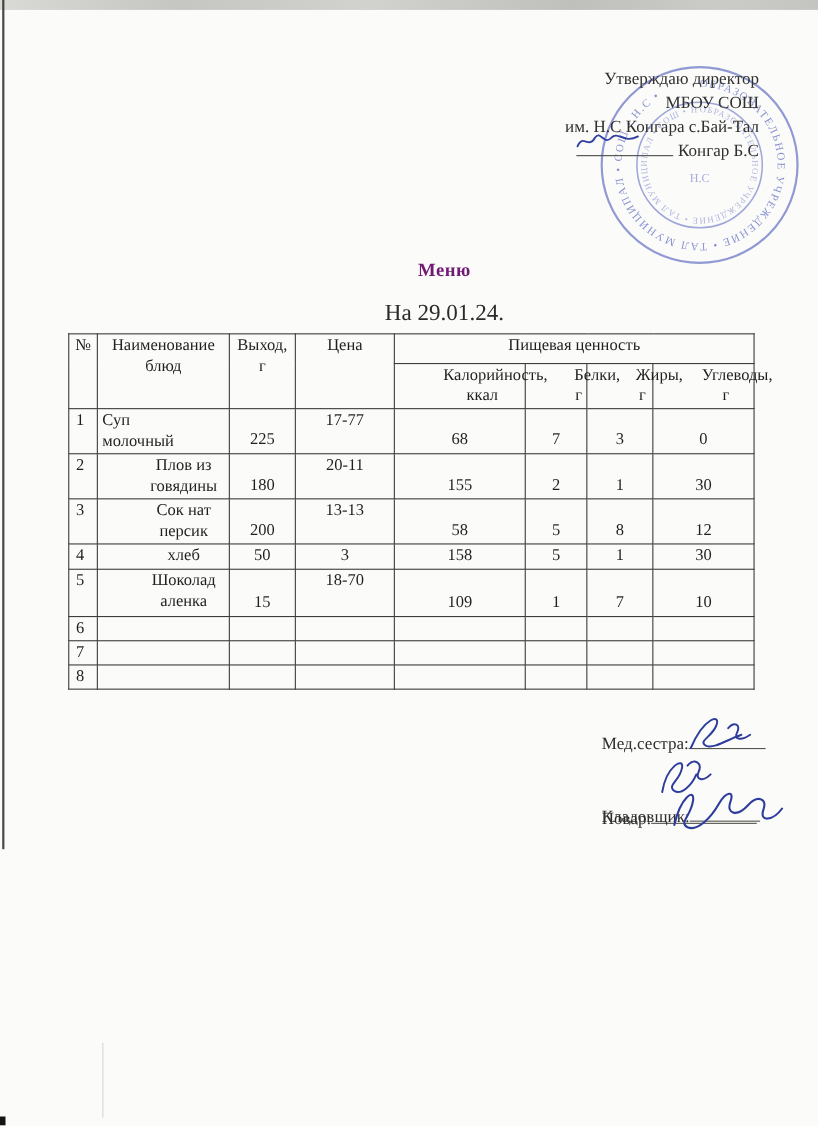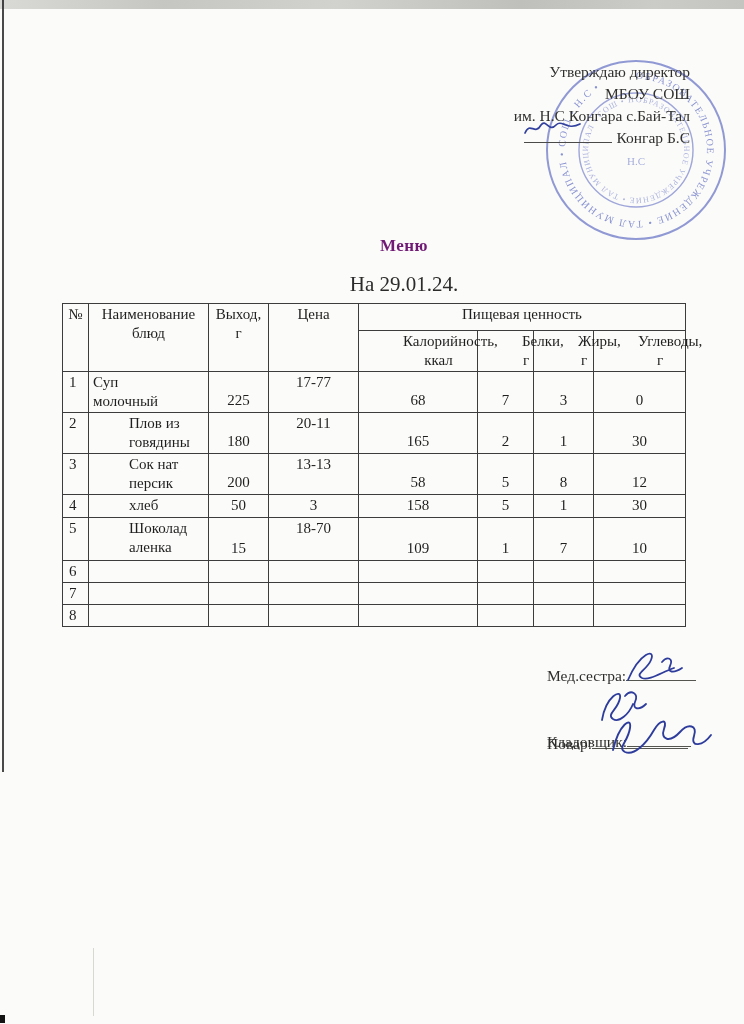--- a/index.html
+++ b/index.html
@@ -34,21 +34,21 @@
   
   table.menu { position:absolute; left:62px; top:303px; width:623px;
     border-collapse:collapse; table-layout:fixed; font-size:15px; color:#1f1f1f; }
   .menu th, .menu td { border:1px solid #3c3c3c; padding:1px 3px;
     font-weight:normal; line-height:19px; vertical-align:top; }
   .menu th { text-align:center; }
   .pre { white-space:pre-line; }
   tr.h1 th { height:24px; }
   tr.h2 th { height:38px;padding-left:44px; }
   td.c-num { text-align:left; padding-left:6px; }
-  td.c-name { white-space:pre-line;padding-left:40px; }
+  td.c-name { text-align:center; white-space:pre-line;padding-left:40px; }
   td.c-name.left { text-align:left; padding-left:4px; }
   td.c-out, td.c-cal, td.c-prot, td.c-fat, td.c-carb { text-align:center; vertical-align:bottom; padding-bottom:2px; }
   td.c-price { text-align:center; vertical-align:top; }
   tr.r-tall td { height:37px; }
   tr.r-tall5 td { height:39px; }
   tr.r-short td { height:19px; }
   
   .sig-row { position:absolute; left:547px; font-size:15.5px; color:#2e2e2d; white-space:nowrap; }
   .sig-row .line { display:inline-block; border-bottom:1.2px solid #55554f; height:13px; }
   .sig-row.nurse { top:667px; } .sig-row.nurse .line { width:70px; }
@@ -142,21 +142,21 @@
     <td class="c-prot">7</td>
     <td class="c-fat">3</td>
     <td class="c-carb">0</td>
   </tr>
   <tr class="r-tall">
     <td class="c-num">2</td>
     <td class="c-name">Плов из
 говядины</td>
     <td class="c-out">180</td>
     <td class="c-price">20-11</td>
-    <td class="c-cal">165</td>
+    <td class="c-cal">155</td>
     <td class="c-prot">2</td>
     <td class="c-fat">1</td>
     <td class="c-carb">30</td>
   </tr>
   <tr class="r-tall">
     <td class="c-num">3</td>
     <td class="c-name">Сок нат
 персик</td>
     <td class="c-out">200</td>
     <td class="c-price">13-13</td>

